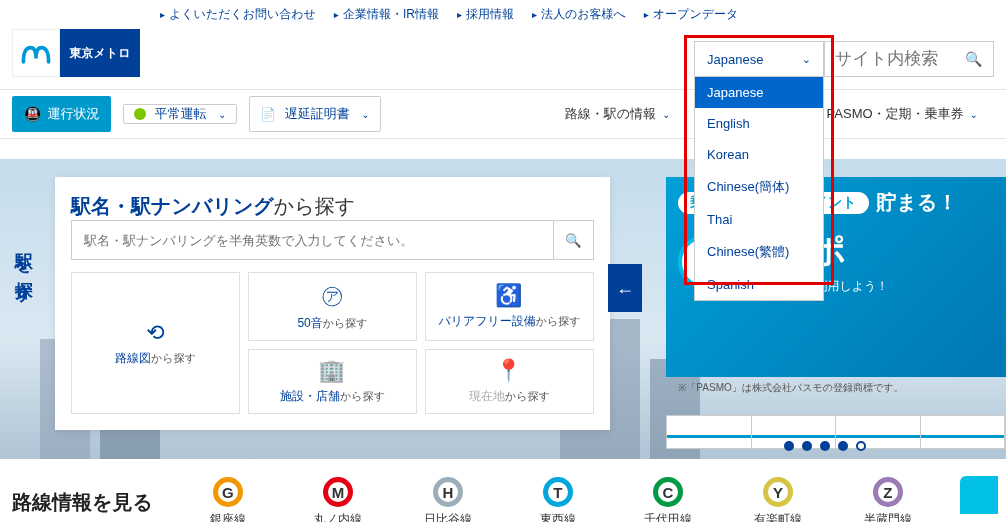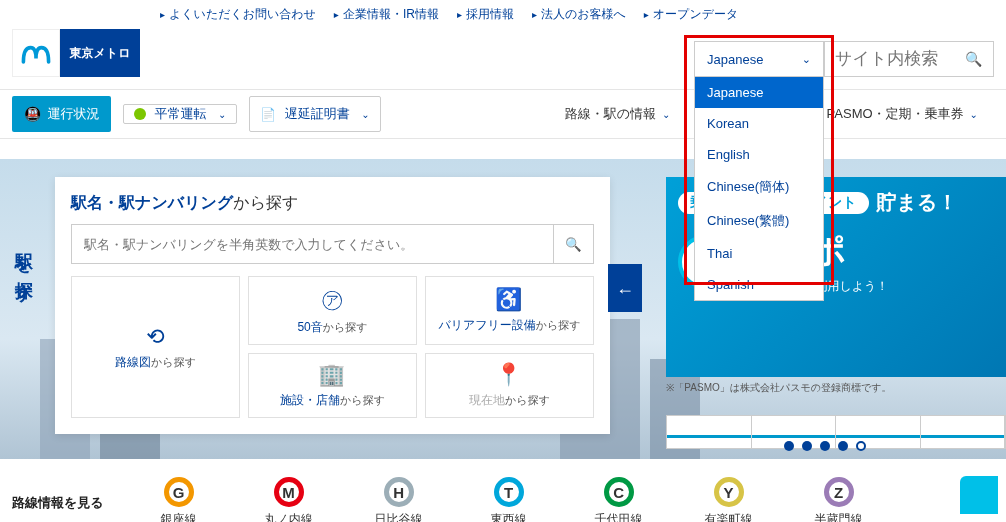--- a/index.html
+++ b/index.html
@@ -48,21 +48,21 @@
 .hero-bg { position: absolute; inset: 0; background: linear-gradient(180deg, #c5dceb 0%, #dae8f2 60%, #b0c4d4 100%); }
 .buildings { position: absolute; bottom: 0; left: 0; right: 0; height: 180px; opacity: 0.6; }
 .building { position: absolute; bottom: 0; background: #7a8fa5; }
 .b1 { left: 40px; width: 50px; height: 120px; background: #8fa3b8; }
 .b2 { left: 100px; width: 60px; height: 160px; background: #6f8499; }
 .b3 { left: 560px; width: 80px; height: 140px; background: #8599ae; }
 .b4 { left: 650px; width: 50px; height: 100px; background: #7a8fa5; }
 
 .search-panel { position: absolute; left: 55px; top: 18px; width: 555px; background: #fff; padding: 16px; box-shadow: 0 2px 8px rgba(0,0,0,0.1); }
 .side-label { position: absolute; left: 12px; top: 80px; writing-mode: vertical-rl; font-size: 18px; color: #004098; font-weight: bold; letter-spacing: 4px; }
-.panel-title { font-size: 16px; color: #004098; font-weight: bold; margin-bottom: 10px; }
+.panel-title { font-size: 20px; color: #004098; font-weight: bold; }
 .panel-title .suffix { color: #333; font-weight: normal; }
 .panel-input { display: flex; border: 1px solid #ccc; height: 40px; margin-bottom: 12px; }
 .panel-input input { flex: 1; border: none; outline: none; padding: 0 12px; font-size: 13px; color: #15803d; }
 .panel-input button { width: 40px; border: none; border-left: 1px solid #ccc; background: #fff; color: #004098; cursor: pointer; }
 .panel-grid { display: grid; grid-template-columns: 1fr 1fr 1fr; gap: 8px; }
 .panel-cell { border: 1px solid #e0e0e0; display: flex; flex-direction: column; align-items: center; justify-content: center; padding: 8px; font-size: 12px; color: #004098; cursor: pointer; }
 .panel-cell.tall { grid-row: span 2; }
 .panel-cell .icon { font-size: 22px; margin-bottom: 4px; color: #004098; }
 .panel-cell .icon.disabled { color: #bbb; }
 .panel-cell .label { color: #004098; }
@@ -71,32 +71,32 @@
 
 .pager-left { position: absolute; left: 608px; top: 105px; width: 34px; height: 48px; background: #004098; color: #fff; display: flex; align-items: center; justify-content: center; font-size: 18px; cursor: pointer; }
 
 .promo { position: absolute; right: 0; top: 18px; width: 340px; height: 200px; background: linear-gradient(135deg, #00a0d8, #0077b3); color: #fff; padding: 12px; }
 .promo-row1 { display: flex; align-items: center; gap: 8px; font-size: 20px; font-weight: bold; }
 .promo-chip { background: #fff; color: #00a0d8; border-radius: 14px; padding: 2px 12px; font-size: 14px; }
 .promo-brand { display: flex; align-items: center; gap: 10px; margin-top: 12px; }
 .promo-p { width: 54px; height: 54px; border-radius: 50%; background: #fff; color: #00a0d8; display: flex; align-items: center; justify-content: center; font-size: 32px; font-weight: bold; border: 4px solid #00c0e8; }
 .promo-name { font-size: 34px; font-weight: bold; }
 .promo-sub { font-size: 12px; margin-top: 4px; text-align: right; }
-.promo-note { position: absolute; bottom: -18px; left: 0; font-size: 10px; color: #555; }
+.promo-note { position: absolute; bottom: -18px; left: 12px; font-size: 10px; color: #555; }
 
 .train-strip { position: absolute; bottom: 10px; right: 0; width: 340px; height: 34px; background: #fff; border: 1px solid #ccc; display: flex; }
 .train-car { flex: 1; border-right: 1px solid #ccc; background: linear-gradient(#fff 60%, #0099cc 60%, #0099cc 70%, #fff 70%); }
 
 .dots { position: absolute; bottom: 8px; right: 140px; display: flex; gap: 8px; }
 .dots span { width: 10px; height: 10px; border-radius: 50%; background: #004098; }
 .dots span.active { background: #fff; border: 2px solid #004098; width: 10px; height: 10px; }
 
 
 .lines-row { display: flex; align-items: center; padding: 18px 12px 0 12px; gap: 0; }
-.lines-title { font-size: 13px; font-weight: bold; color: #222; margin-right: 20px; }
+.lines-title { font-size: 20px; font-weight: bold; color: #222; margin-right: 20px; }
 .line-item { display: flex; flex-direction: column; align-items: center; width: 110px; font-size: 12px; color: #333; cursor: pointer; }
 .line-badge { width: 30px; height: 30px; border-radius: 50%; display: flex; align-items: center; justify-content: center; font-weight: bold; font-size: 15px; color: #333; margin-bottom: 4px; background: #fff; }
 .fab { position: absolute; bottom: 8px; right: 8px; width: 38px; height: 38px; background: #00c0e8; border-radius: 6px 0 0 0; }
 </style>
 </head>
 <body>
 
 <div class="util-nav">
   <a>よくいただくお問い合わせ</a>
   <a>企業情報・IR情報</a>
@@ -117,25 +117,25 @@
 
   <div class="lang-search">
     <div style="position:relative">
       <div class="highlight-frame"></div>
       <div class="lang-select">
         <span>Japanese</span>
         <span class="chev">⌄</span>
       </div>
       <div class="lang-dropdown">
         <div class="lang-item selected">Japanese</div>
+        <div class="lang-item">English</div>
         <div class="lang-item">Korean</div>
-        <div class="lang-item">English</div>
         <div class="lang-item">Chinese(簡体)</div>
+        <div class="lang-item">Thai</div>
         <div class="lang-item">Chinese(繁體)</div>
-        <div class="lang-item">Thai</div>
         <div class="lang-item">Spanish</div>
       </div>
     </div>
     <div class="search-box">
       <input placeholder="サイト内検索" style="">
       <span class="search-icon">🔍</span>
     </div>
   </div>
 </div>
 

